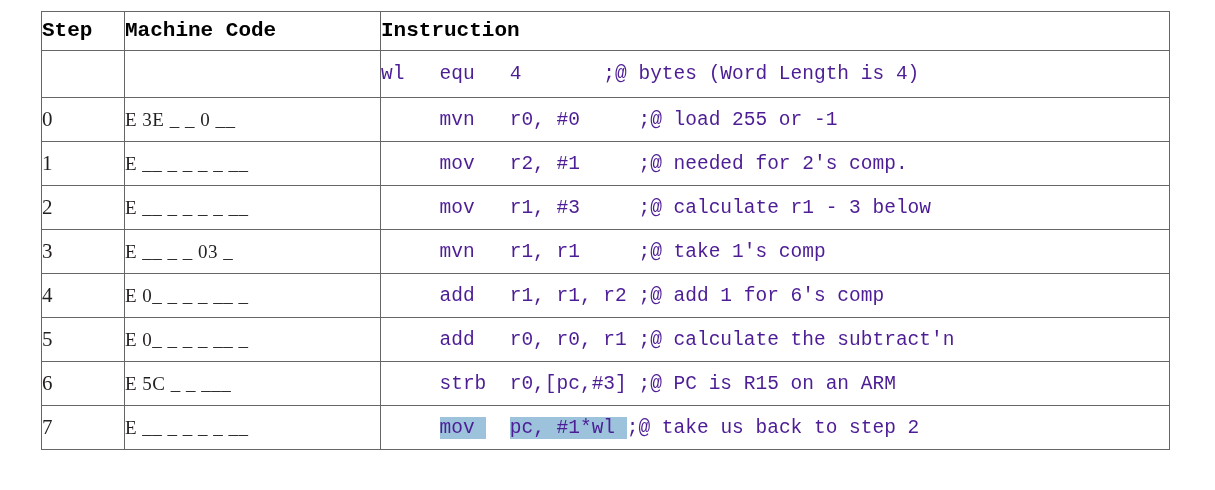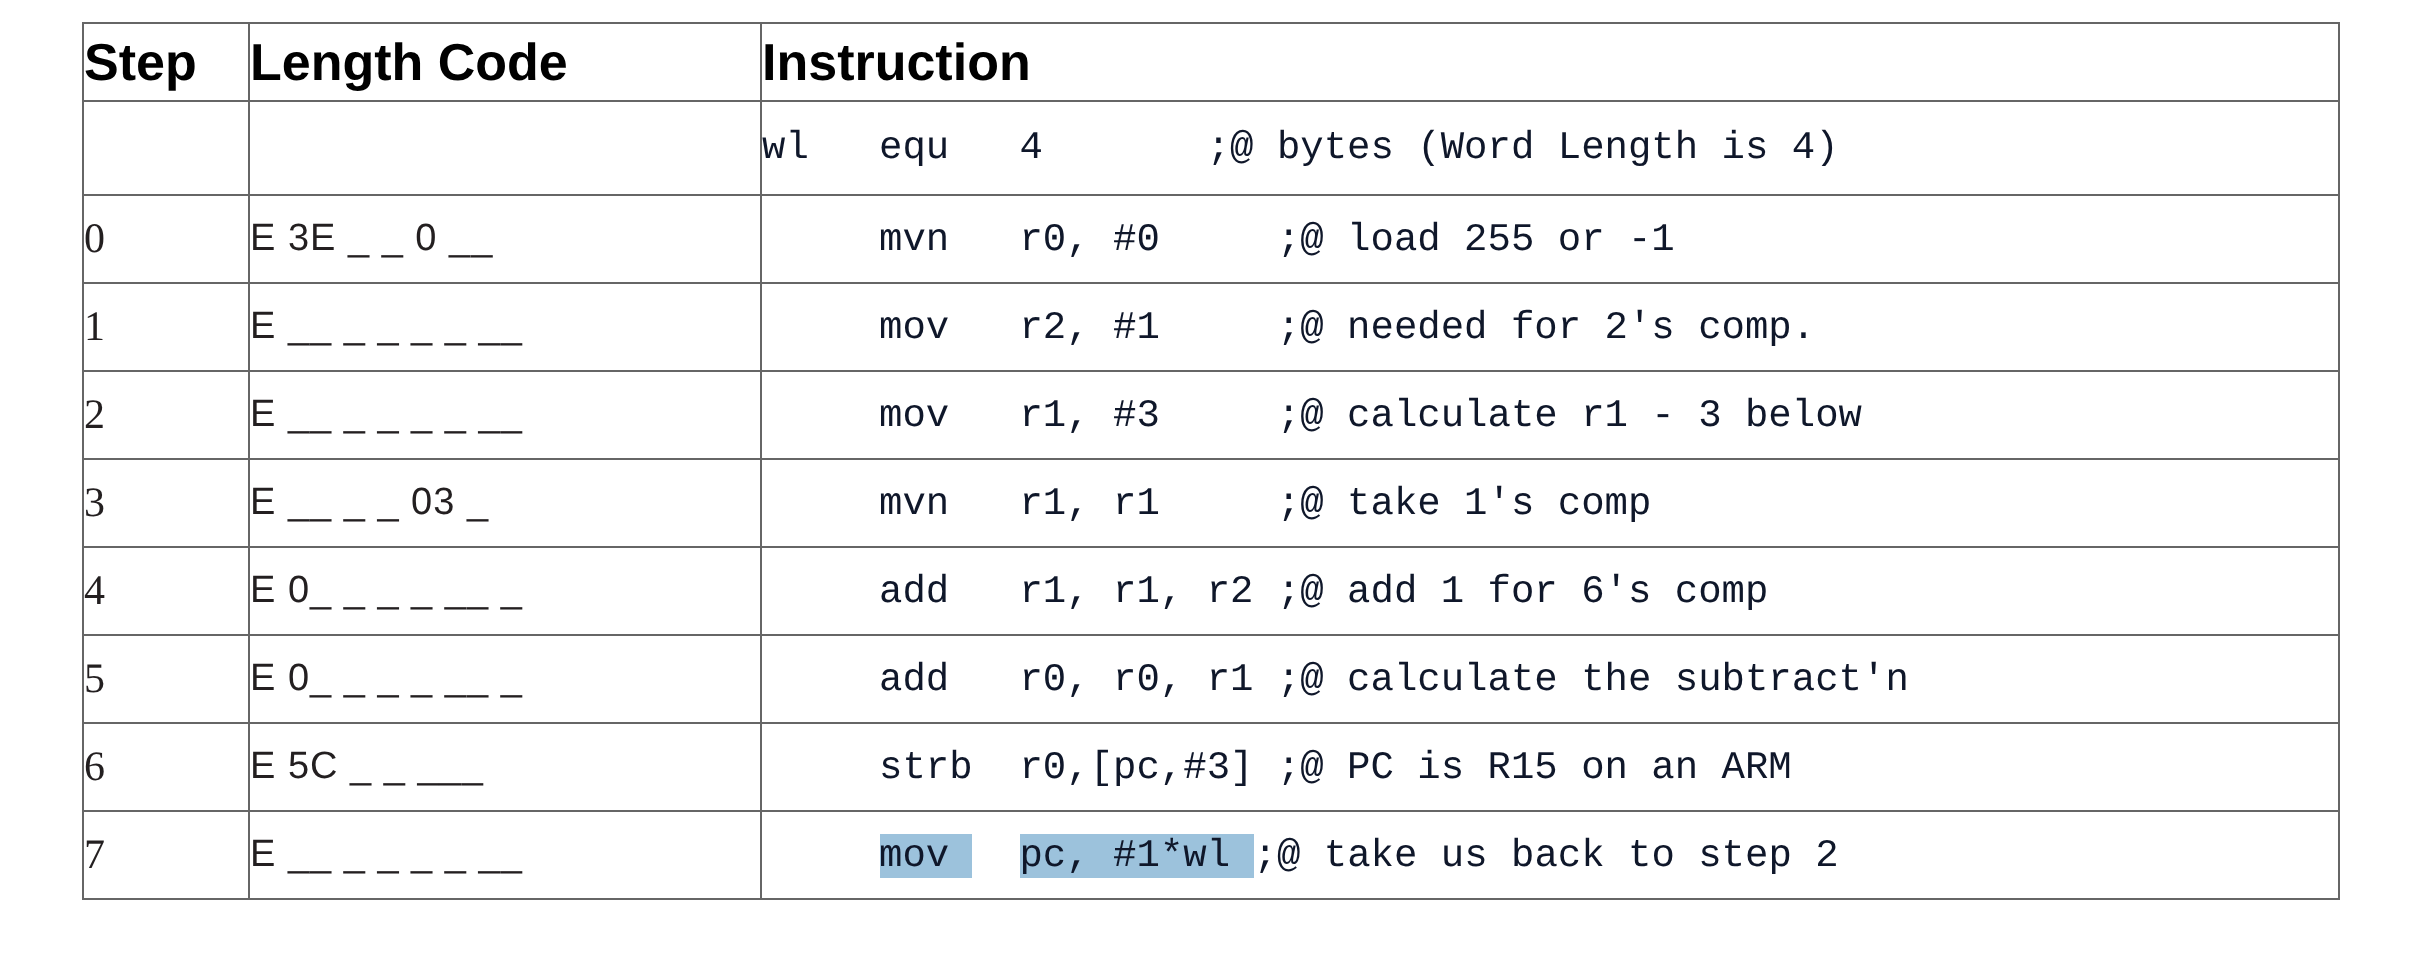--- a/index.html
+++ b/index.html
@@ -36,23 +36,23 @@
     vertical-align: middle;
     background: #ffffff;
   }
 
   col.col-step  { width: 83px; }
   col.col-mc    { width: 256px; }
   col.col-instr { width: 789px; }
 
   
   thead th {
-    font-family: Liberation Sans, sans-serif;
+    font-family: Liberation Mono, monospace;
     font-weight: bold;
-    font-size: 26px;
+    font-size: 21px;
     text-align: left;
     height: 38px;
     line-height: 38px;
     color: #000000;
   }
   th.h-step  { padding-left: 9px; }
   th.h-mc    { padding-left: 10px; }
   th.h-instr { padding-left: 10px; margin-top: 24px; }
 
   
@@ -60,33 +60,33 @@
 
   td.c-step {
     font-family: "Liberation Serif", serif;
     font-size: 21px;
     color: #231f20;
     padding-left: 9px;
     height: 43px;
   }
 
   td.c-mc {
-    font-family: Liberation Sans, sans-serif;
+    font-family: Liberation Serif, serif;
     font-size: 19px;
     letter-spacing: 0.5px;
     color: #231f20;
     padding-left: 10px;
     height: 43px;
     white-space: pre;
   }
 
   td.c-instr {
     font-family: "Liberation Mono", monospace;
     font-size: 19.5px;
-    color: #0f172a;
+    color: #4c1d95;
     padding-left: 9px;
     height: 43px;
     white-space: pre;
   }
 
   
   tr.row-equ { height: 46px; }
   tr.row-equ td { height: 46px; }
 
   .hl {
@@ -101,21 +101,21 @@
 <div id="table-wrap">
   <table class="code-table">
     <colgroup>
       <col class="col-step">
       <col class="col-mc">
       <col class="col-instr">
     </colgroup>
     <thead>
       <tr>
         <th class="h-step">Step</th>
-        <th class="h-mc">Length Code</th>
+        <th class="h-mc">Machine Code</th>
         <th class="h-instr">Instruction</th>
       </tr>
     </thead>
     <tbody>
 
       <tr class="row-equ">
         <td class="c-step"></td>
         <td class="c-mc"></td>
         <td class="c-instr">wl   equ   4       ;@ bytes (Word Length is 4)</td>
       </tr>

